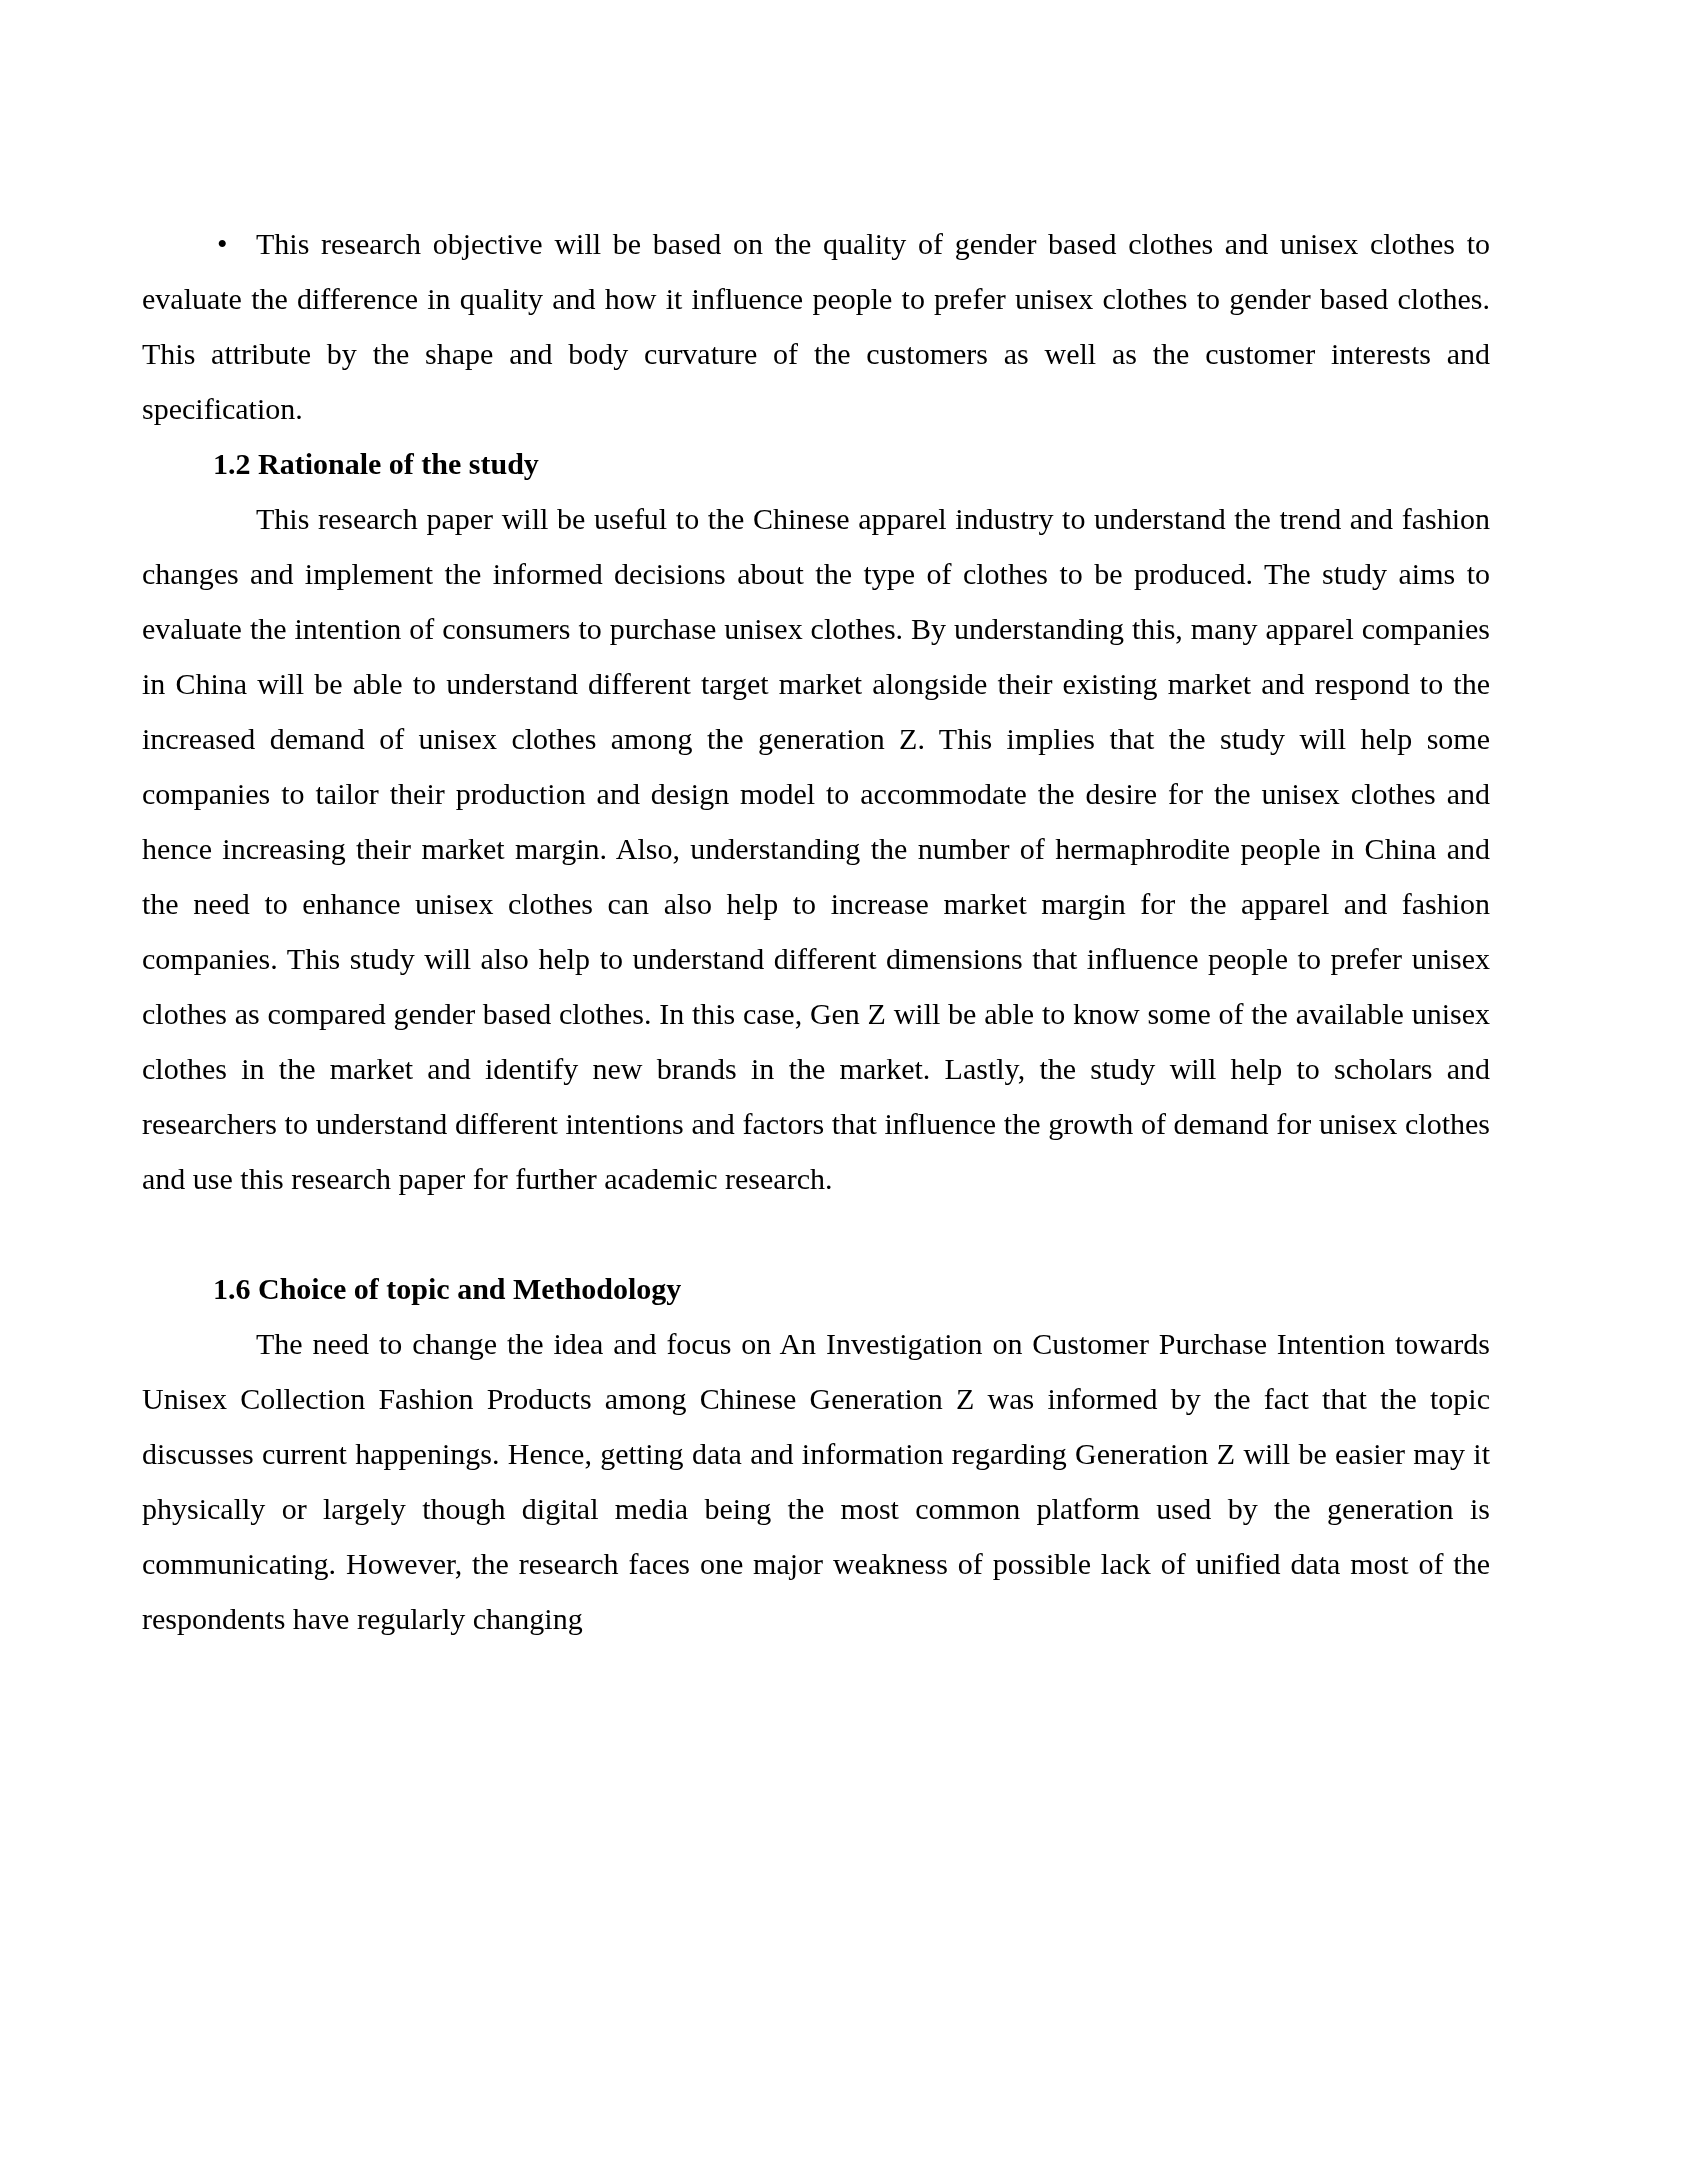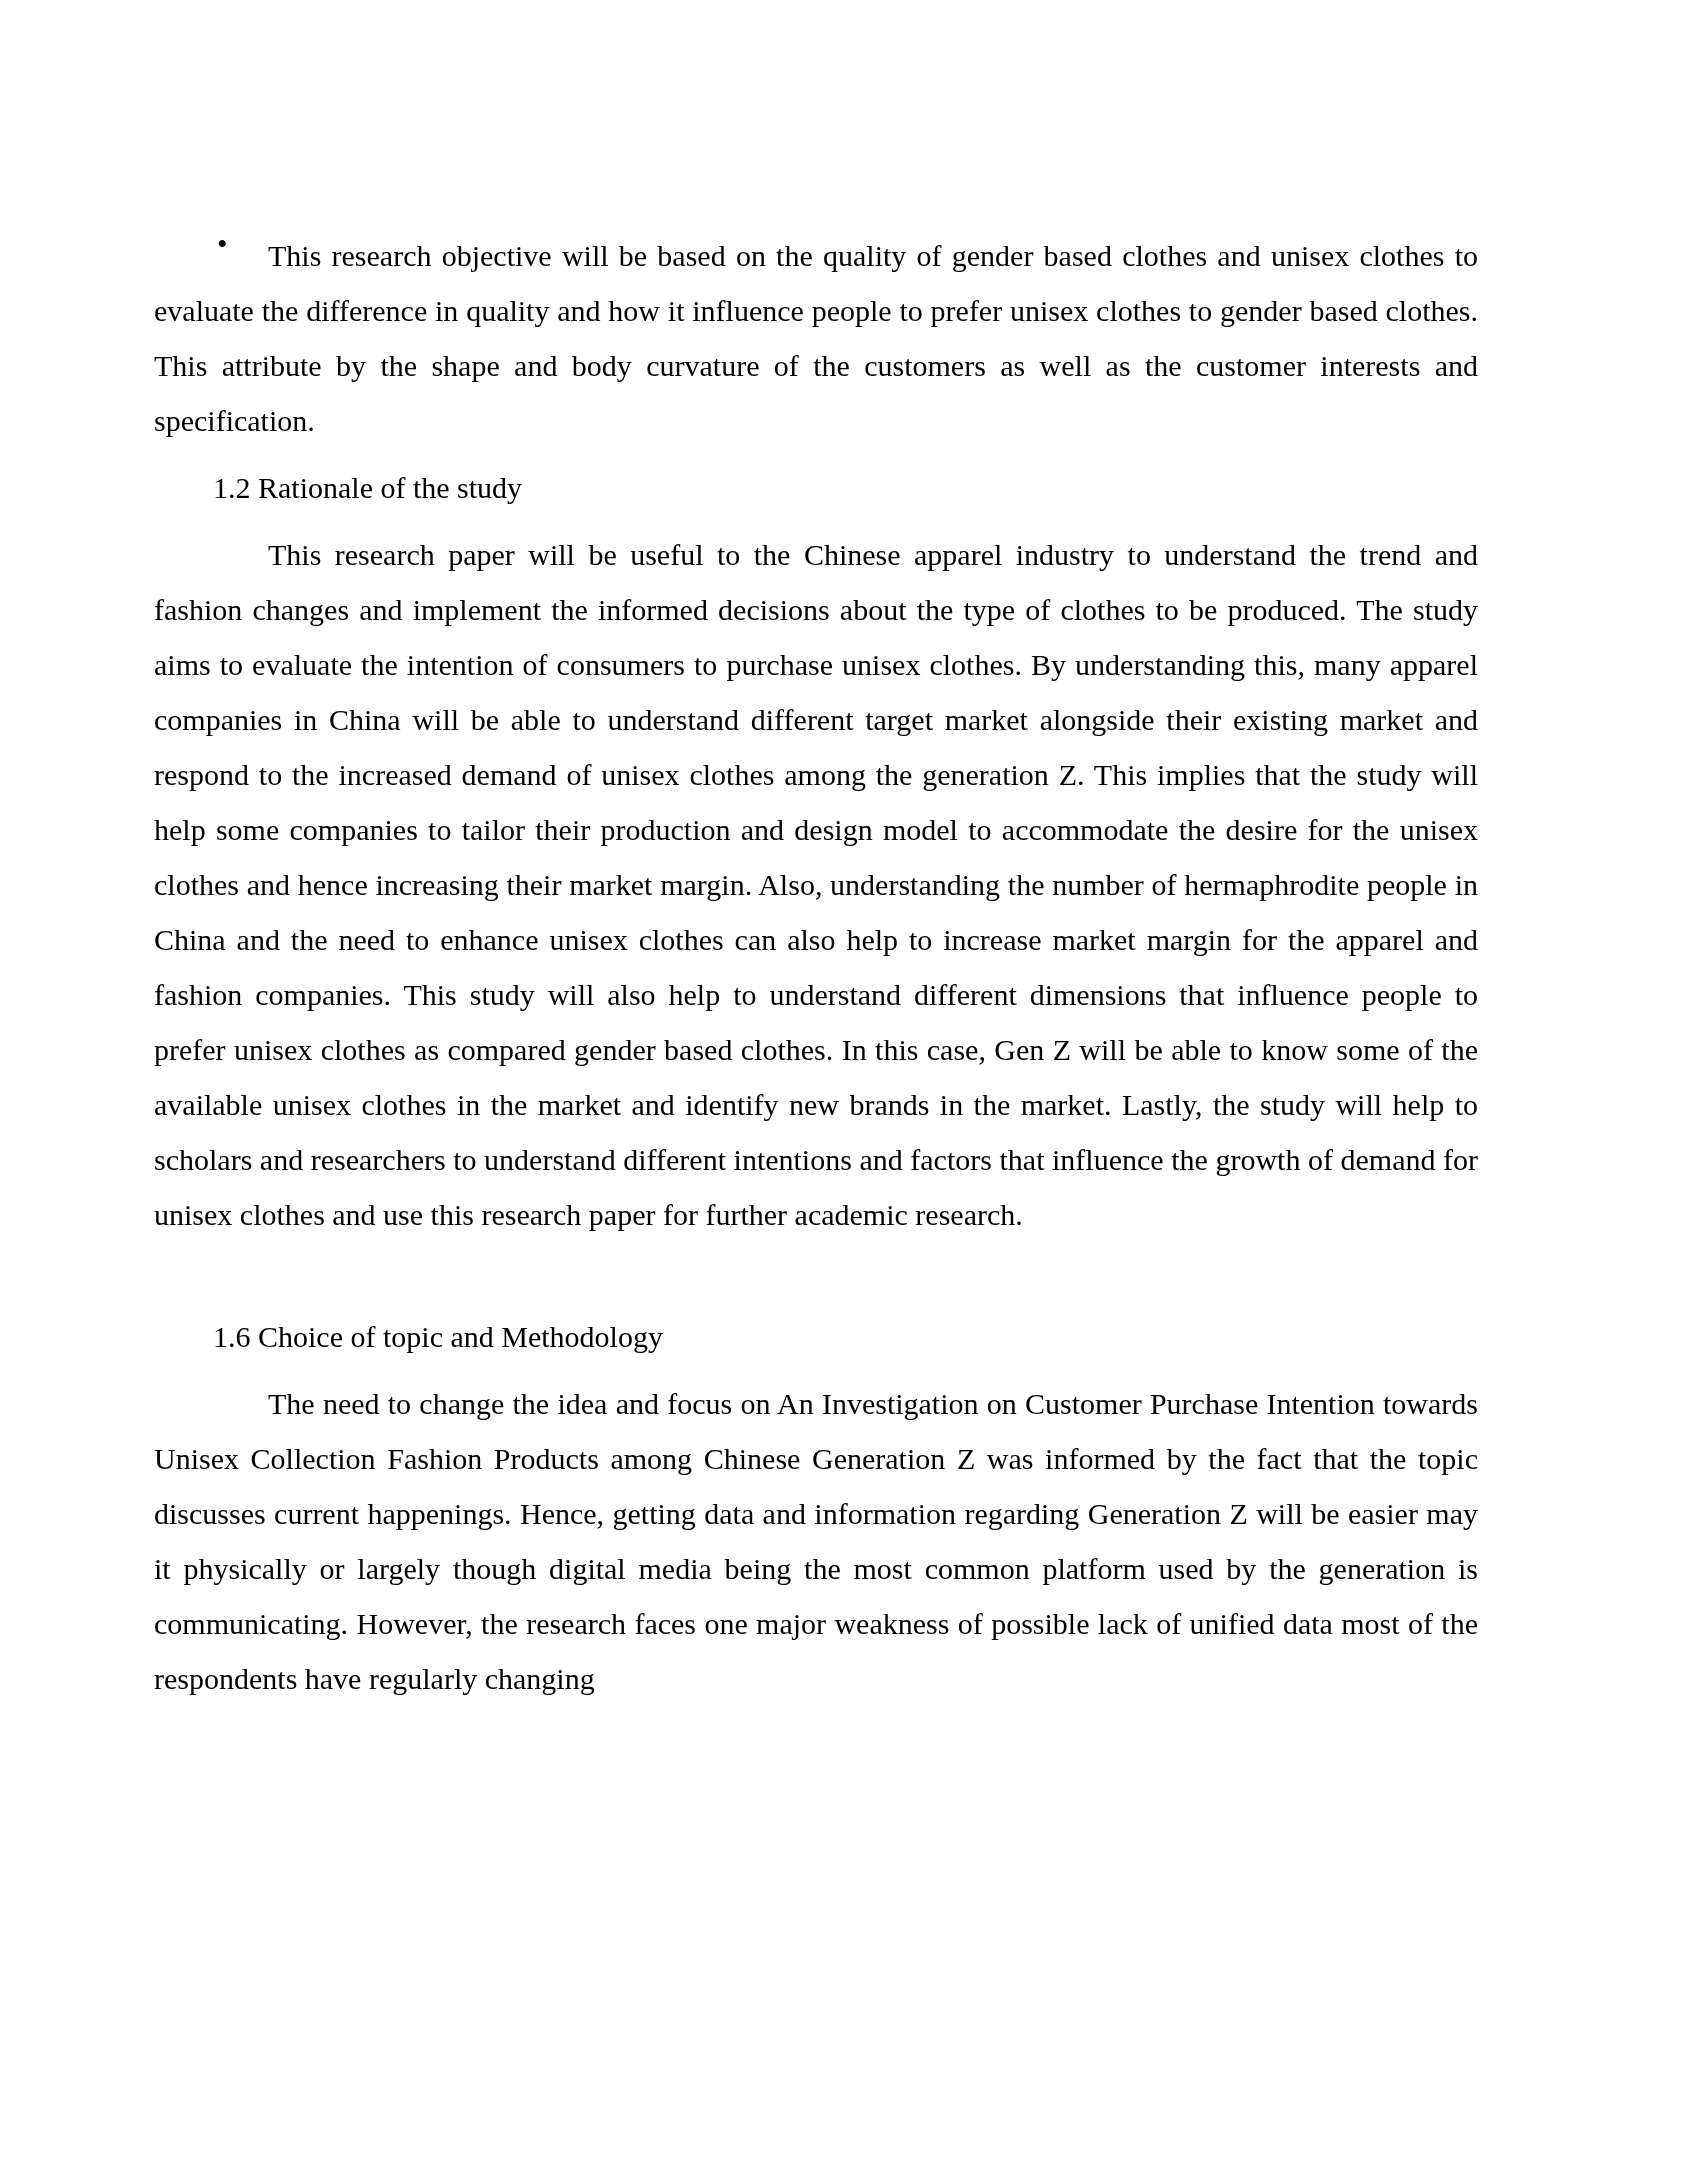--- a/index.html
+++ b/index.html
@@ -35,34 +35,34 @@
     margin: 0;
   }
   .bullet-marker {
     position: absolute;
     left: 75px;
     top: 0;
     font-size: 30px;
     line-height: 55px;
   }
   p.body {
-    margin: 12px;
+    margin: 0;
     font-size: 30px;
     line-height: 55px;
     text-align: justify;
     text-justify: inter-word;
     text-indent: 114px;
     -webkit-hyphens: none;
     hyphens: none;
   }
   h2.heading {
     margin: 0;
     font-size: 30px;
     line-height: 55px;
-    font-weight: normal;
+    font-weight: bold;
     text-indent: 0;
     padding-left: 71px;
     text-align: left;
   }
   .gap-blank {
     height: 55px;
   }
 </style>
 </head>
 <body>

